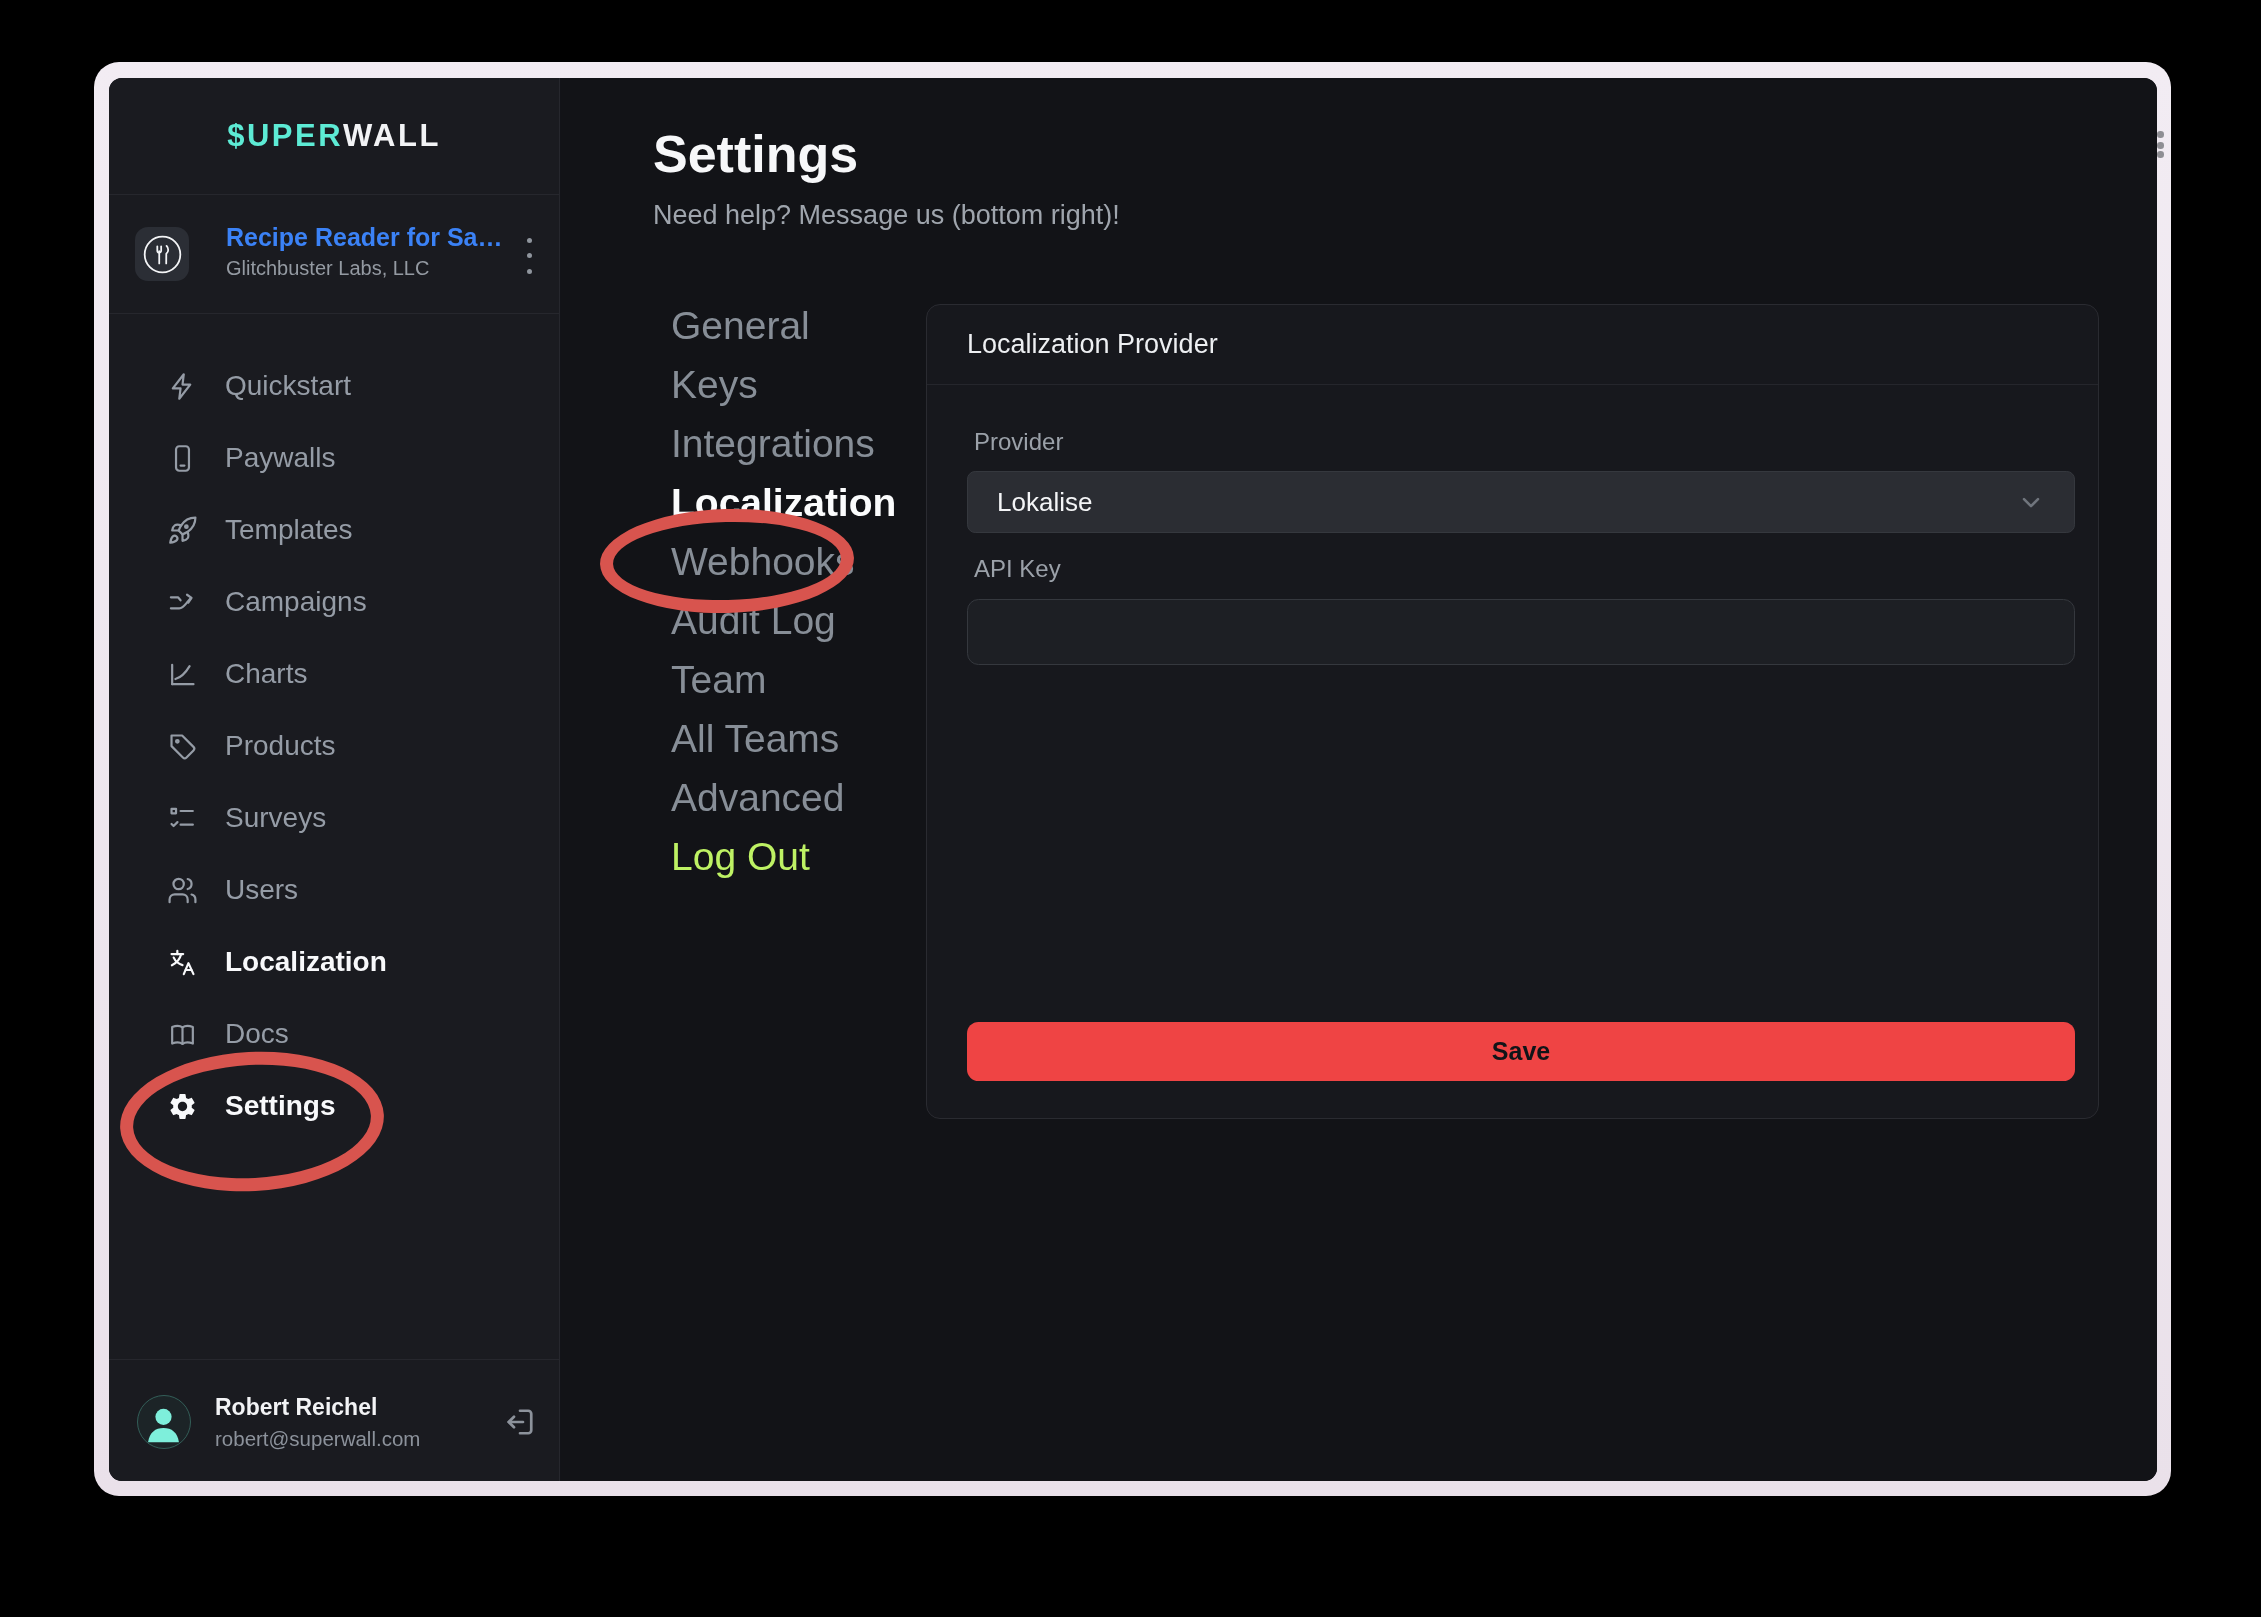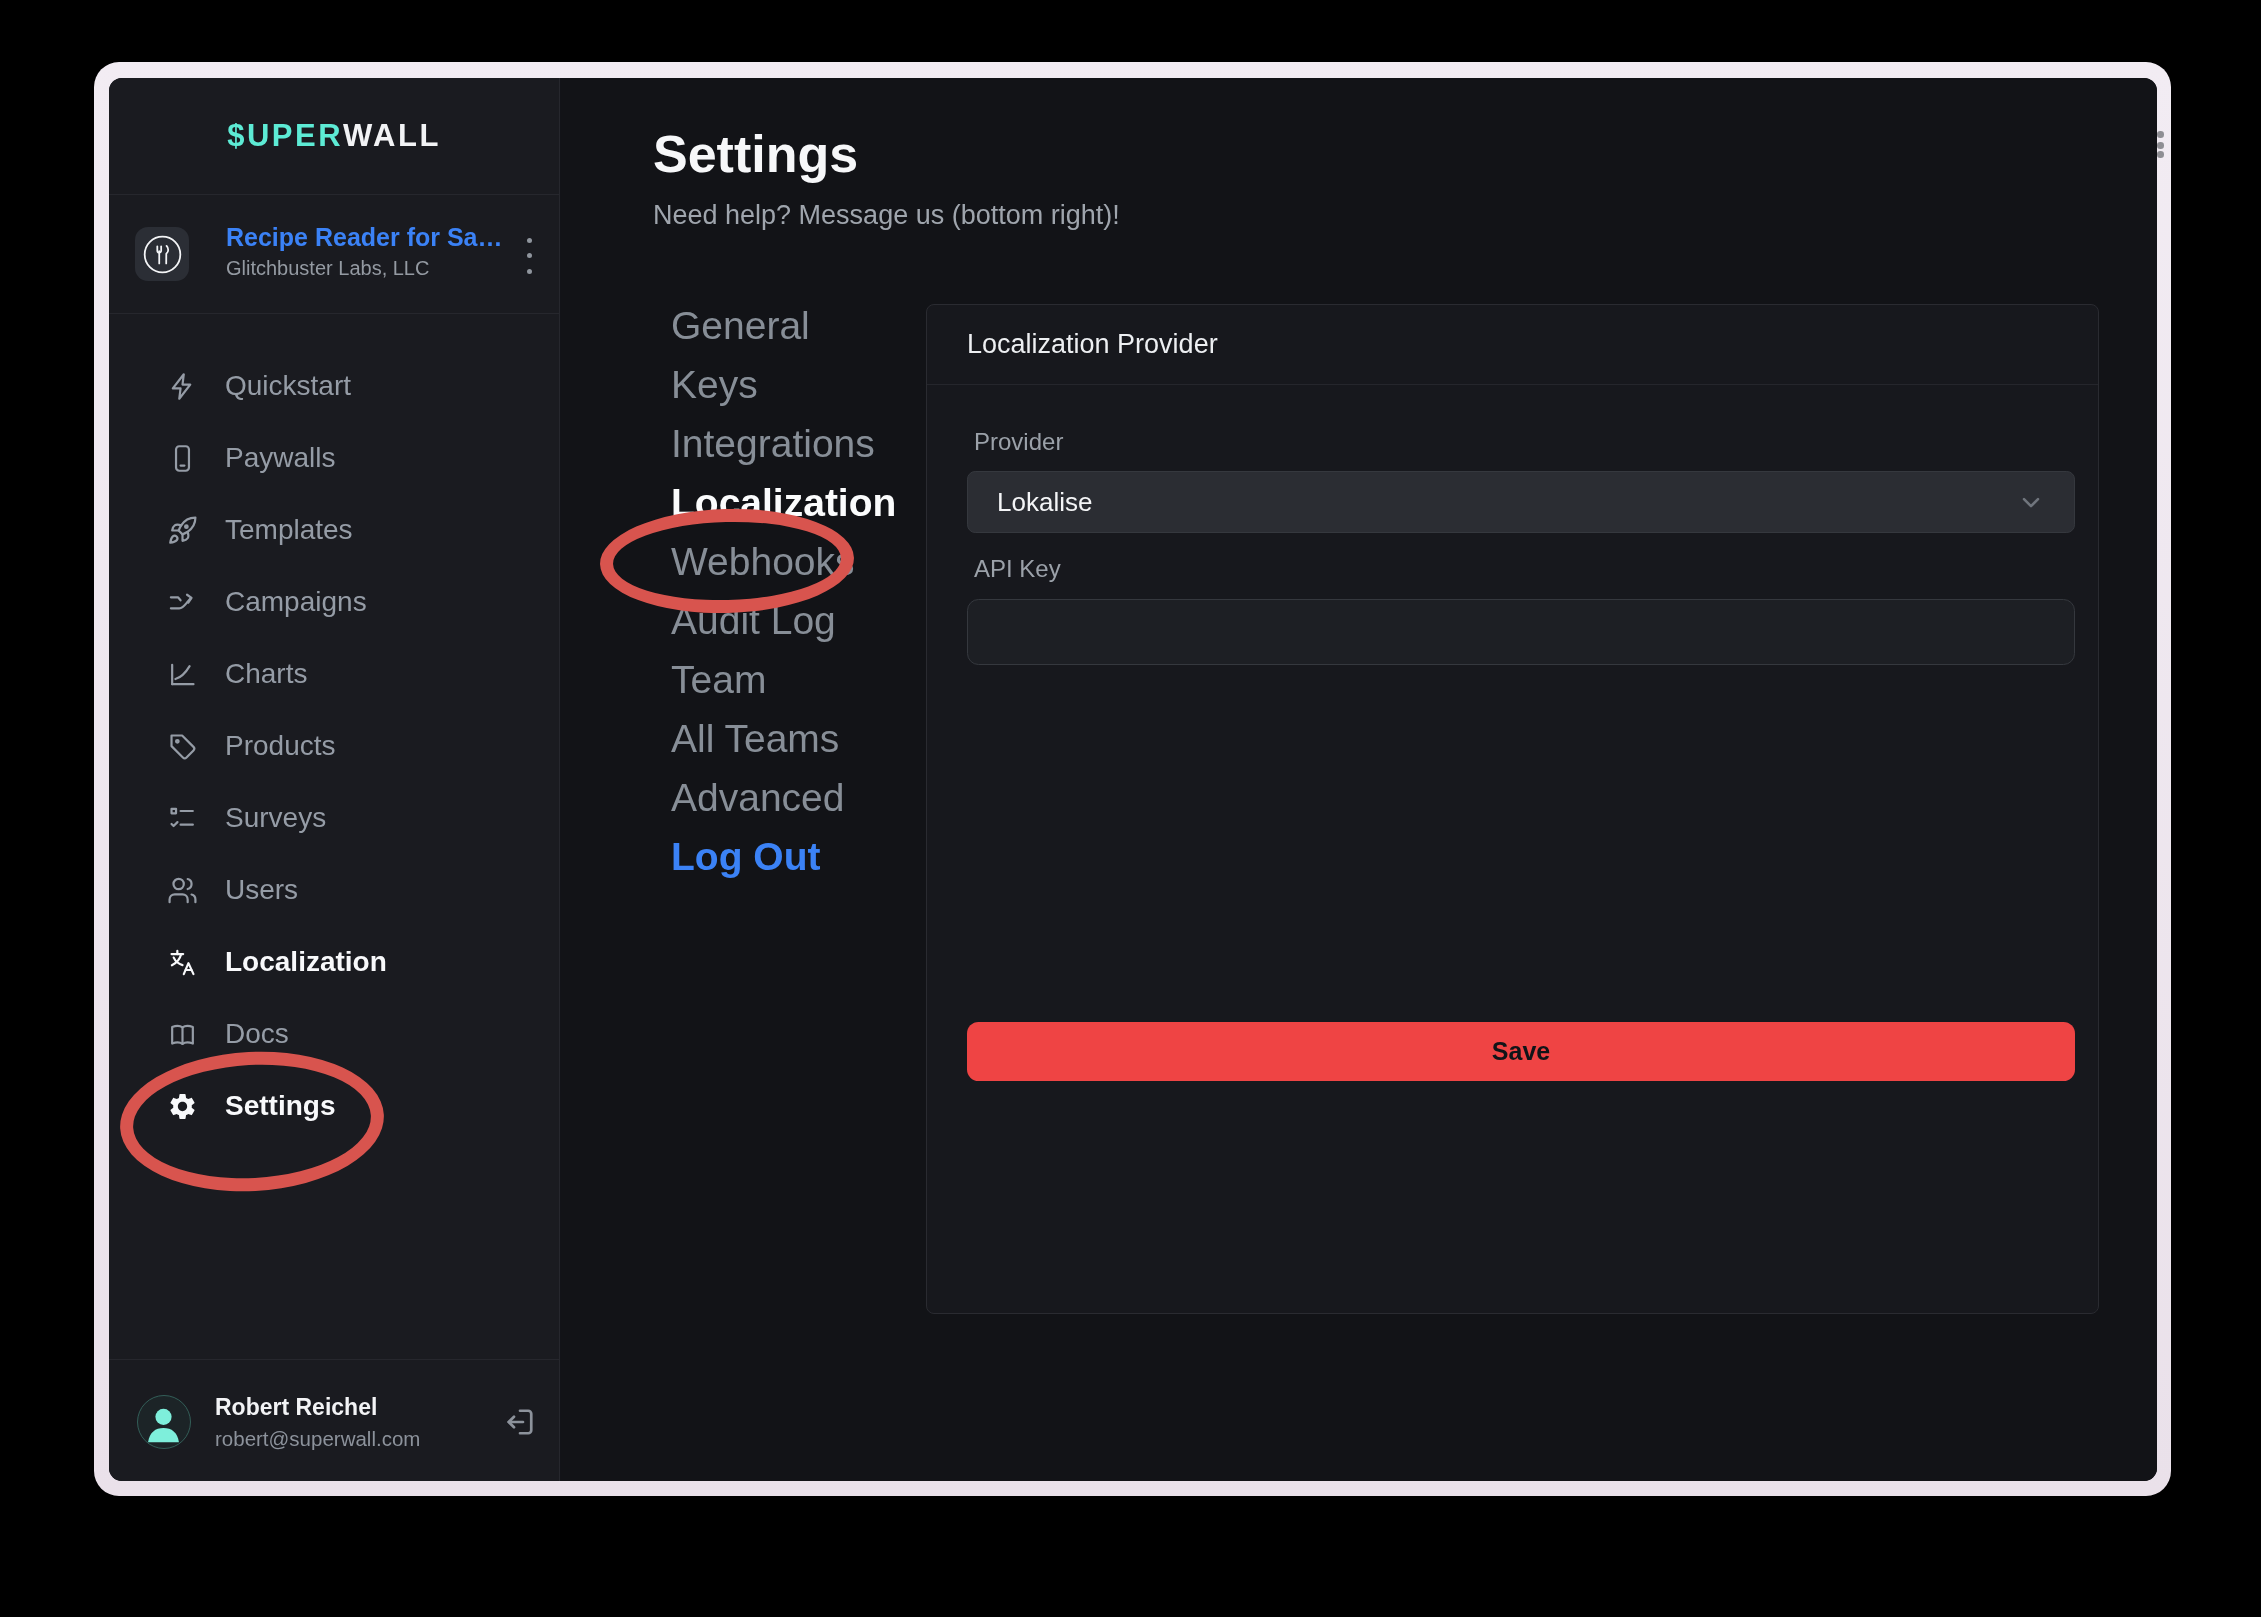--- a/index.html
+++ b/index.html
@@ -44,23 +44,23 @@
   .logout-btn{position:absolute;right:21.3px;top:44px;width:36px;height:36px;cursor:pointer;}
   .logout-btn svg{width:36px;height:36px;stroke:#8C929B;fill:none;stroke-width:1.8;
                   stroke-linecap:round;stroke-linejoin:round;}
   
   .main{position:absolute;left:452px;top:0;right:0;bottom:0;background:#121317;}
   .page-title{position:absolute;left:92px;top:46px;font-size:52px;font-weight:700;color:#F6F7F9;}
   .page-subtitle{position:absolute;left:92px;top:122px;font-size:27px;color:#9FA5AD;}
   .subnav{position:absolute;left:92px;top:218px;width:263px;}
   .subnav-item{height:59px;display:flex;align-items:center;font-size:39px;color:#878E97;cursor:pointer;margin-left:18px;}
   .subnav-item.active{color:#FBFCFD;font-weight:600;}
-  .subnav-item.logout{color:#3b82f6;font-weight:bold;}
-  .card{position:absolute;left:365px;top:226px;width:1173px;height:1010px;background:#17181D;
-        border:0.8px solid #2A2B31;border-radius:8px;}
+  .subnav-item.logout{color:#bef264;}
+  .card{position:absolute;left:365px;top:226px;width:1173px;height:815px;background:#17181D;
+        border:0.8px solid #2A2B31;border-radius:14px;}
   .card-header{height:80px;display:flex;align-items:center;padding-left:40px;font-size:27px;
                color:#EDEFF2;border-bottom:0.8px solid #25262C;}
   .field-label{position:absolute;left:47px;font-size:24px;color:#9BA1A9;}
   .lbl-provider{top:123px;}
   .lbl-apikey{top:250px;}
   .select-box{position:absolute;left:40px;right:23px;top:166px;height:62px;background:#2B2D33;
               border:0.8px solid #35383E;border-radius:8.2px;display:flex;align-items:center;
               padding:0 29px;cursor:pointer;justify-content:center;}
   .select-value{font-size:26px;color:#F4F5F7;flex:1;}
   .select-box svg{width:28px;height:28px;stroke:#70757D;fill:none;stroke-width:2.2;

